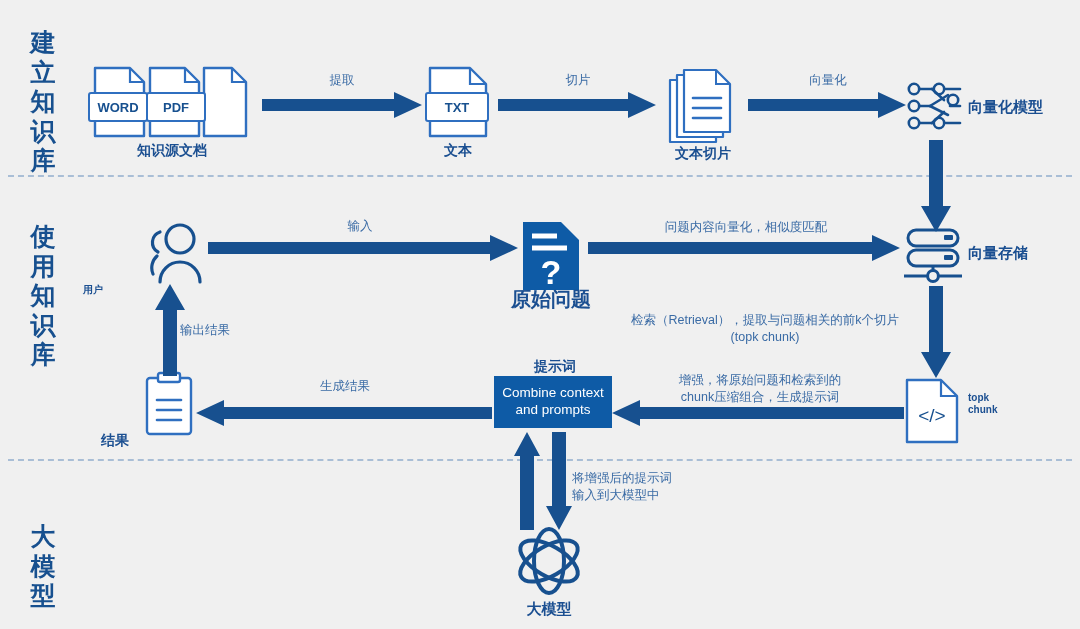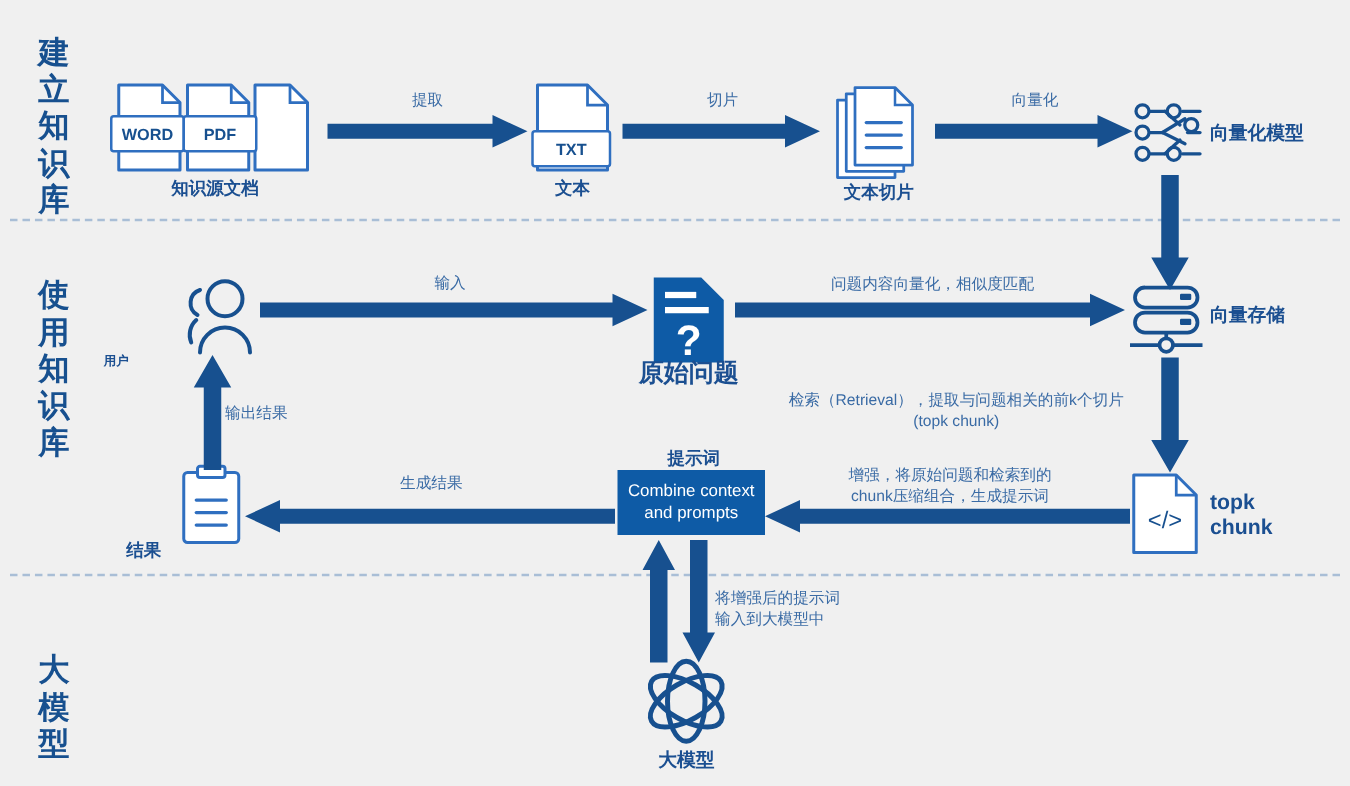--- a/index.html
+++ b/index.html
@@ -82,21 +82,21 @@
     </svg>
   </div>
   <div class="abs arrowlbl" style="left:282px;top:72px;width:120px">提取</div>
 
   <div class="abs" style="left:428px;top:66px">
     <svg width="60" height="72" viewBox="0 0 60 72">
       <path d="M2,2 H42 L58,18 V70 H2 Z" fill="#FFFFFF" stroke="#2F6FC0" stroke-width="2.4" stroke-linejoin="round"></path>
       <path d="M42,2 V18 H58" fill="none" stroke="#2F6FC0" stroke-width="2.2"></path>
     </svg>
   </div>
-  <div class="abs" style="left:425px;top:104px">
+  <div class="abs" style="left:425px;top:92px">
     <div style="width:60px;height:26px;background:#FFFFFF;border:2.4px solid #2F6FC0;border-radius:3px;
                 display:flex;align-items:center;justify-content:center;color:#17508F;font-weight:bold;font-size:13px;">TXT</div>
   </div>
   <div class="abs lbl" style="left:418px;top:142px;width:80px;font-size:14px">文本</div>
 
   <div class="abs" style="left:498px;top:92px">
     <svg width="158" height="26" viewBox="0 0 158 26">
       <path d="M0,7 H130 V0 L158,13 L130,26 V19 H0 Z" fill="#17508F"></path>
     </svg>
   </div>
@@ -221,21 +221,21 @@
   <div class="abs arrowlbl" style="left:620px;top:312px;width:290px">检索（Retrieval），提取与问题相关的前k个切片
 (topk chunk)</div>
 
   <div class="abs" style="left:905px;top:378px">
     <svg width="54" height="66" viewBox="0 0 54 66">
       <path d="M2,2 H36 L52,18 V64 H2 Z" fill="#FFFFFF" stroke="#2F6FC0" stroke-width="2.4" stroke-linejoin="round"></path>
       <path d="M36,2 V18 H52" fill="none" stroke="#2F6FC0" stroke-width="2.2"></path>
       <text x="27" y="44" font-family="Liberation Sans, sans-serif" font-size="19" fill="#17508F" text-anchor="middle">&lt;/&gt;</text>
     </svg>
   </div>
-  <div class="abs lbl" style="left:968px;top:392px;font-size:17px;text-align:left;white-space:pre">topk
+  <div class="abs lbl" style="left:968px;top:392px;font-size:10px;text-align:left;white-space:pre">topk
 chunk</div>
 
   <div class="abs" style="left:612px;top:400px">
     <svg width="292" height="26" viewBox="0 0 292 26">
       <path d="M292,7 H28 V0 L0,13 L28,26 V19 H292 Z" fill="#17508F"></path>
     </svg>
   </div>
   <div class="abs arrowlbl" style="left:644px;top:372px;width:232px">增强，将原始问题和检索到的
 chunk压缩组合，生成提示词</div>
 

